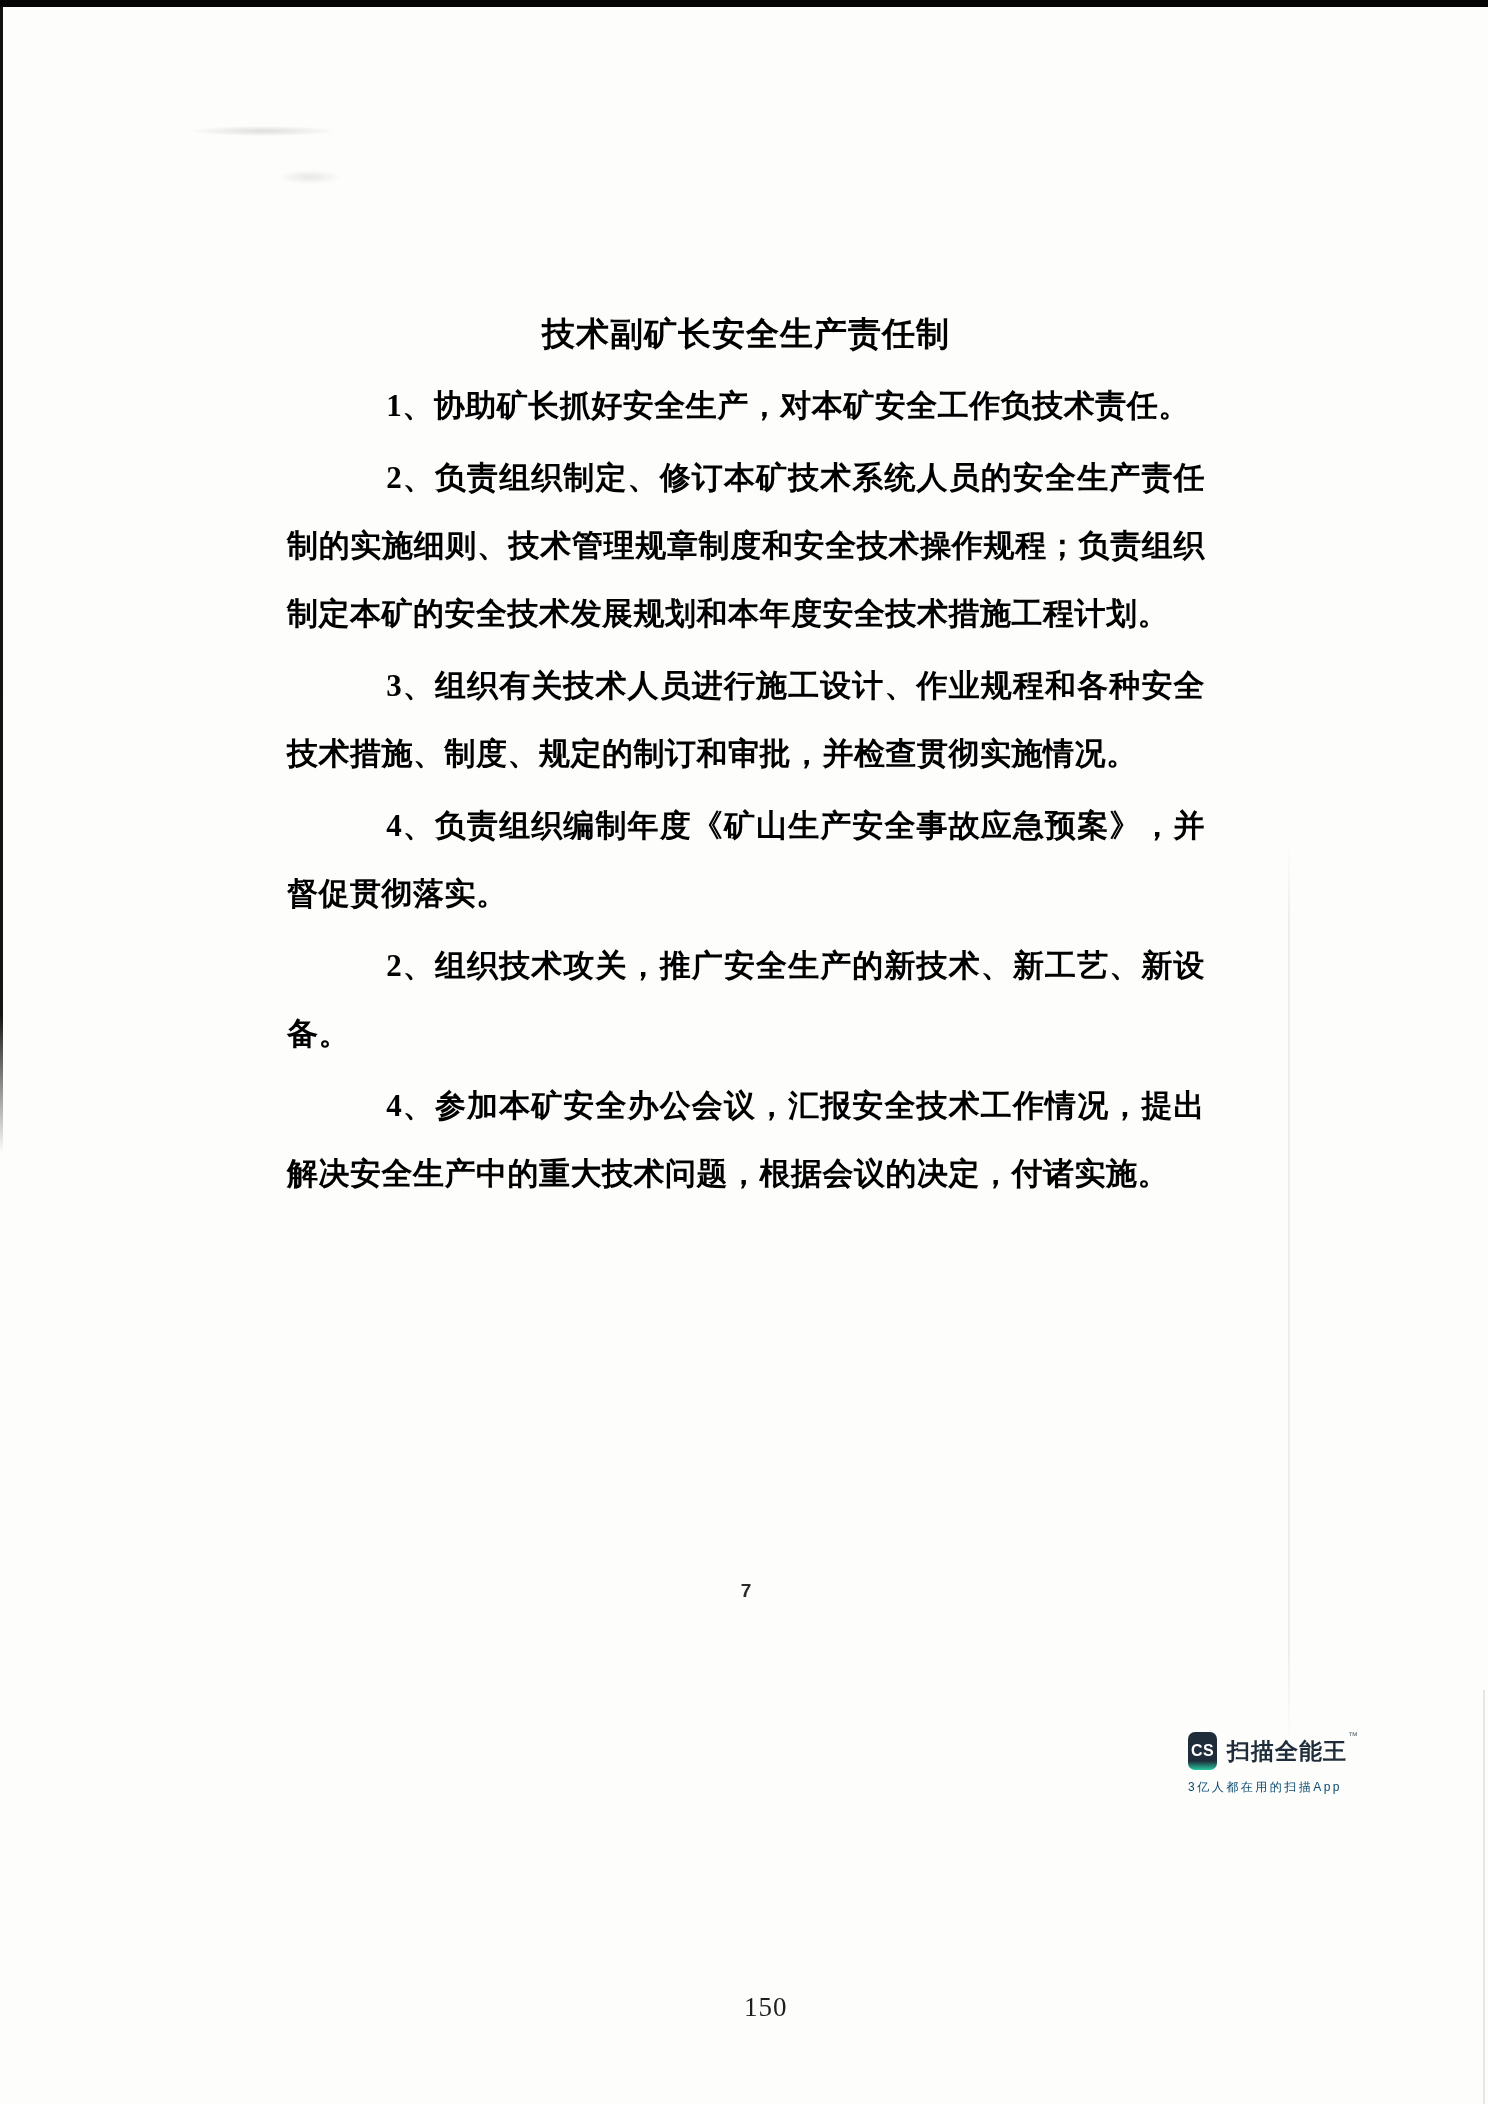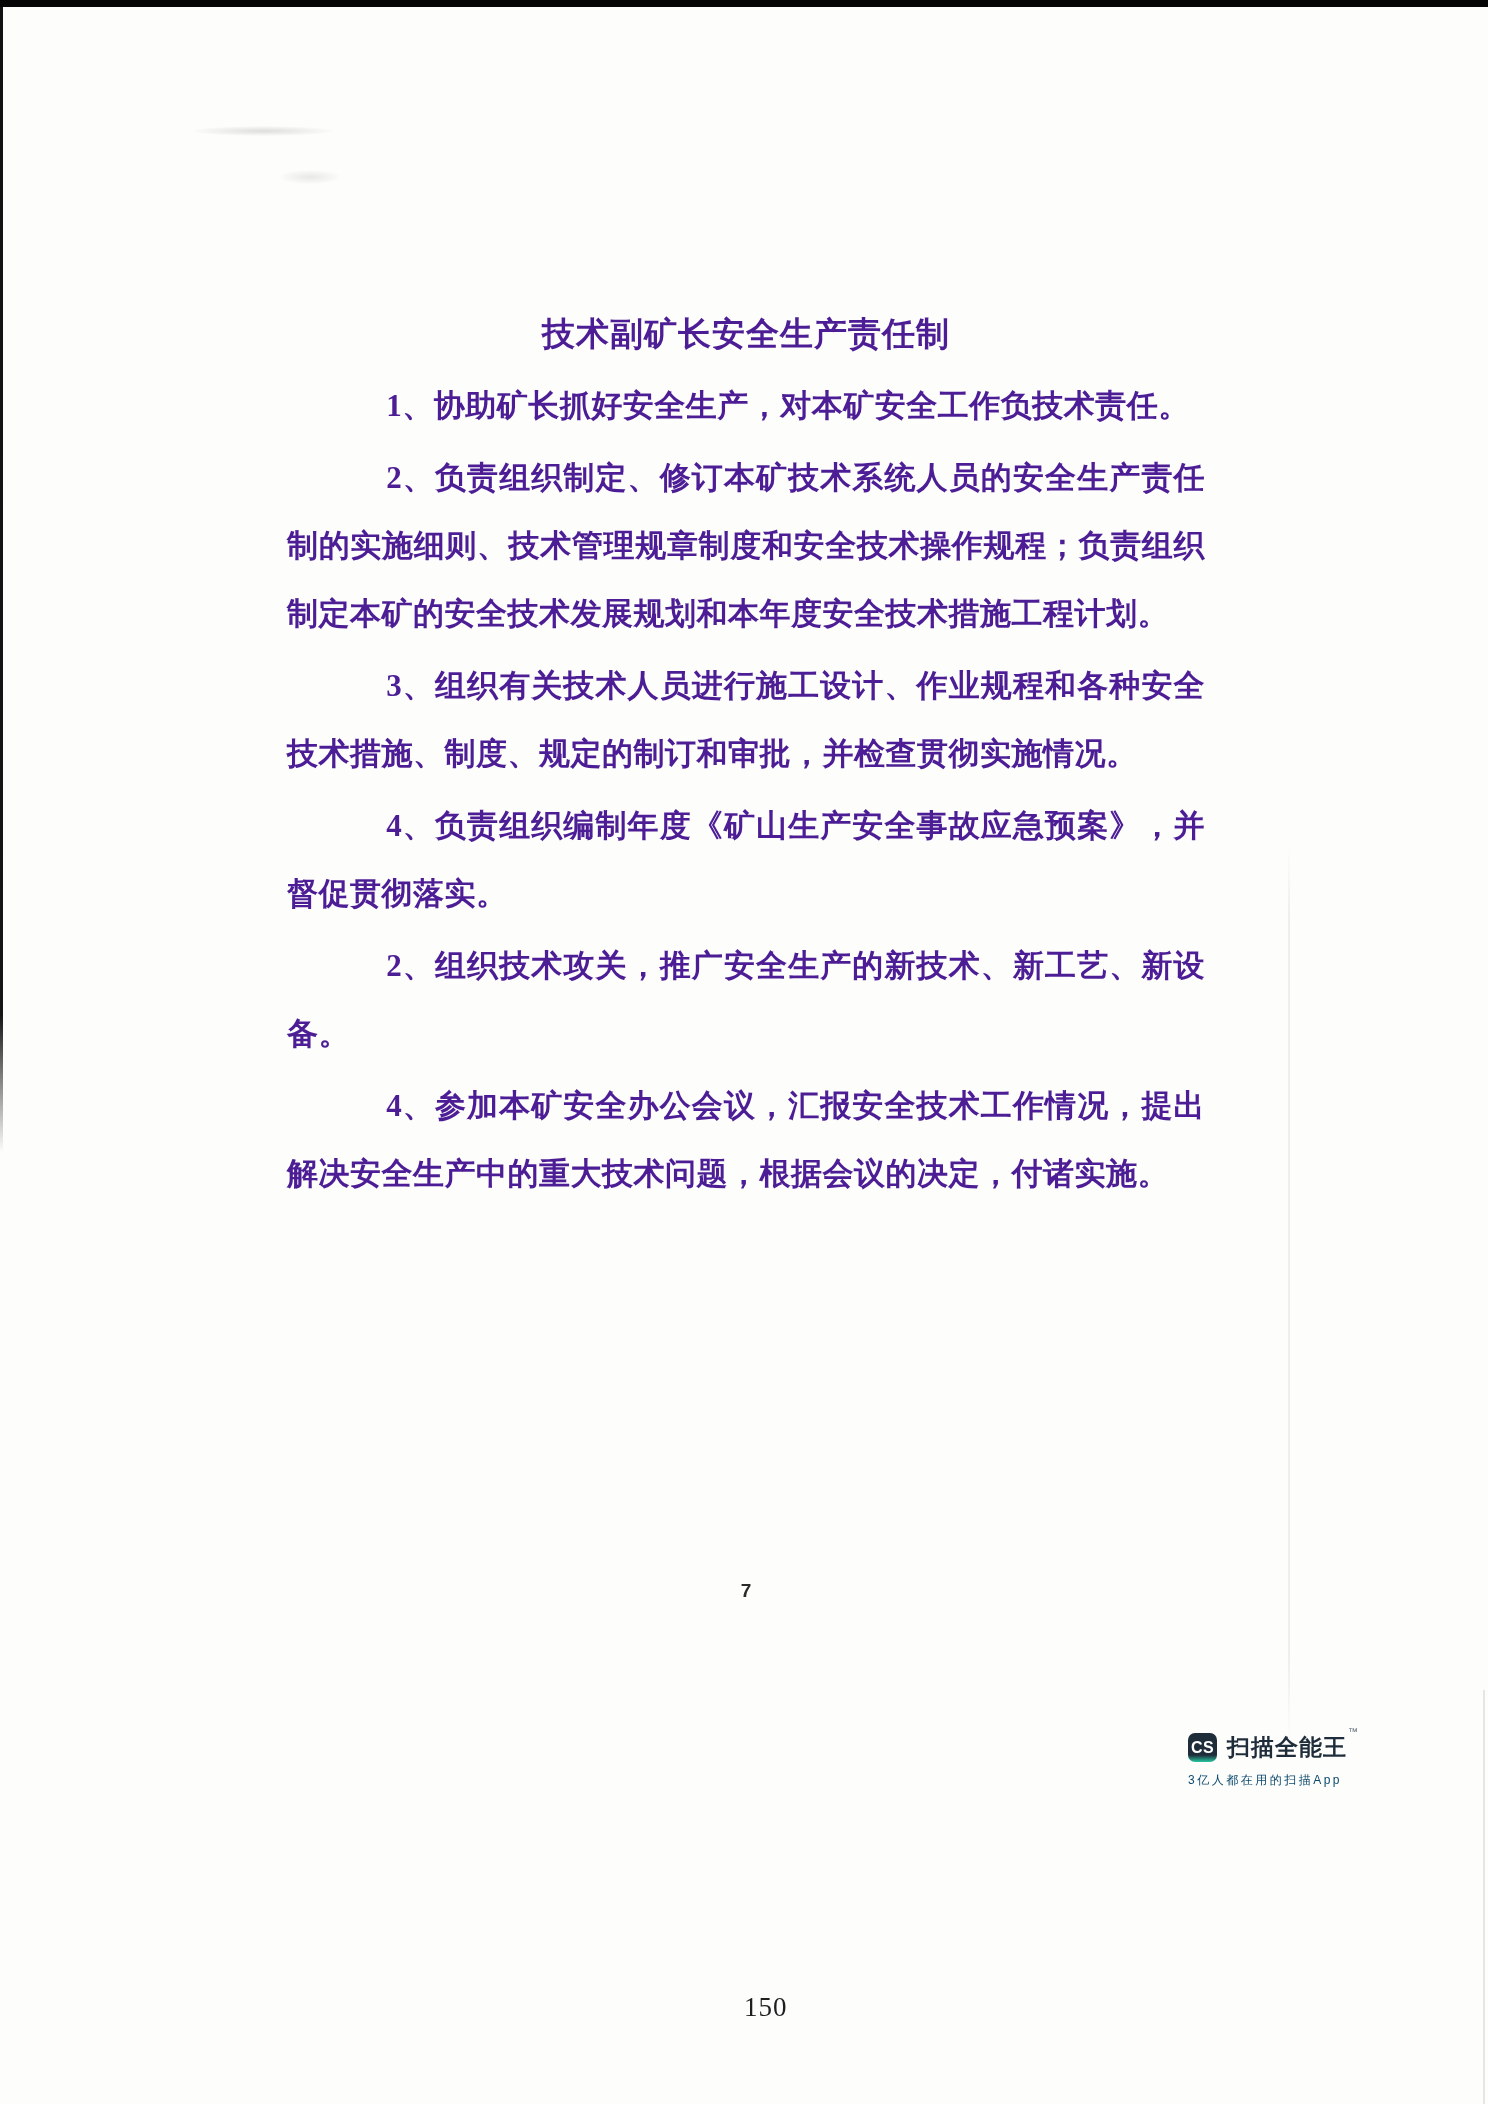--- a/index.html
+++ b/index.html
@@ -40,21 +40,21 @@
   .scan-line-right {
     position: absolute; left: 1483px; top: 1690px;
     width: 2px; height: 414px;
     background: rgba(0,0,0,0.09);
   }
 
   
   .doc-body {
     position: absolute; left: 283px; top: 300px;
     width: 926px;
-    color: #4c1d95;
+    color: #000000;
     font-size: 31px;
     line-height: 68px;
     text-align: justify;
     word-break: break-all;
     letter-spacing: 0.5px;
   }
   .doc-title {
     text-align: center;
     font-weight: bold;
     font-size: 33px;
@@ -86,21 +86,21 @@
   }
 
   
   .watermark {
     position: absolute; left: 1188px; top: 1732px;
     width: 280px;
     font-family: "Liberation Sans", "DejaVu Sans", sans-serif;
   }
   .wm-row { display: flex; align-items: center; }
   .wm-logo {
-    width: 29px; height: 29px;
+    width: 29px; height: 38px;
     border-radius: 7px;
     background: linear-gradient(180deg, #1f2c3a 0%, #1f2c3a 76%, #27c7a0 100%);
     display: flex; align-items: center; justify-content: center;
     color: #ffffff;
     font-weight: bold;
     font-size: 16px;
     letter-spacing: 0.5px;
     flex: 0 0 auto;
   }
   .wm-name {

